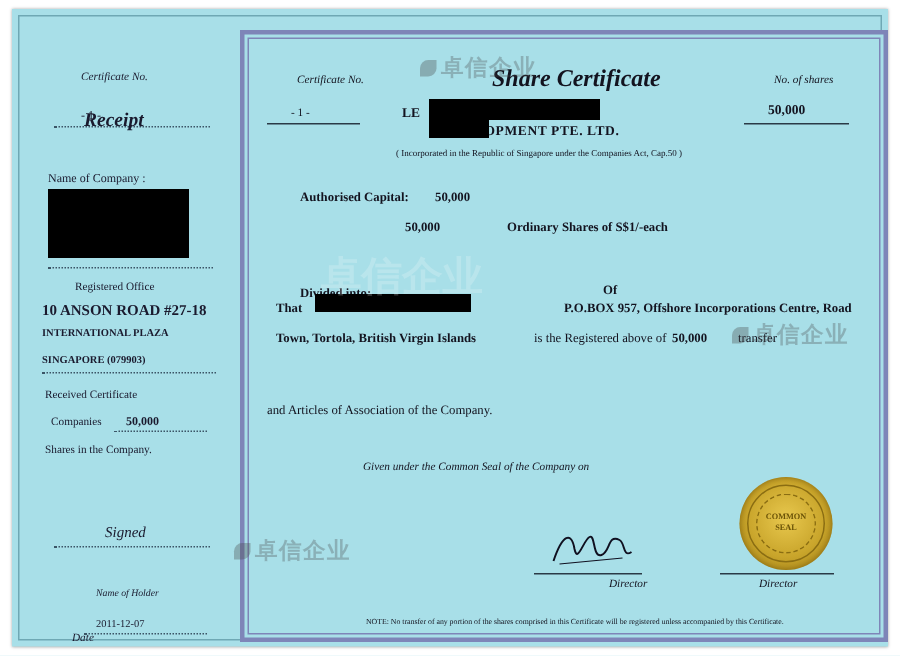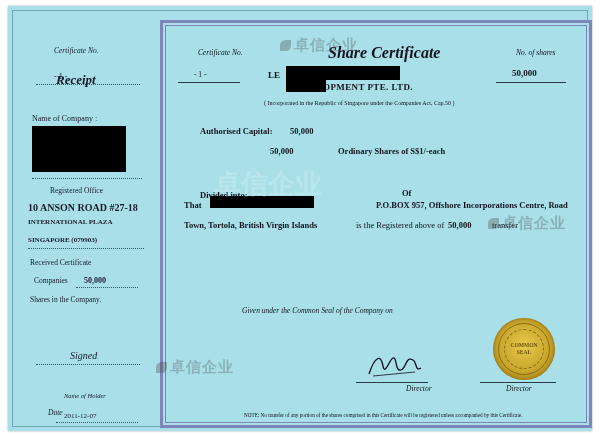--- a/index.html
+++ b/index.html
@@ -232,21 +232,21 @@
       <span class="line" style="left:4px; top:238px; font-size:7.5px;">Received Certificate</span>
       <span class="line" style="left:8px; top:256px; font-size:7.5px;">Companies</span>
       <span class="line bold" style="left:58px; top:256px; font-size:8px;">50,000</span>
       <div class="dotline" style="left:50px; top:267px; width:62px;"></div>
       <span class="line" style="left:4px; top:275px; font-size:7.5px;">Shares in the Company.</span>
 
       <span class="line ital" style="left:28px; top:330px; font-size:10px;">Signed</span>
       <div class="dotline" style="left:10px; top:344px; width:104px;"></div>
       <span class="line ital" style="left:22px; top:372px; font-size:6.5px;">Name of Holder</span>
 
-      <span class="line ital" style="left:6px; top:388px; font-size:7.5px;">Date</span>
+      <span class="line ital" style="left:6px; top:400px; font-size:7.5px;">Date</span>
       <span class="line" style="left:38px; top:392px; font-size:7px;">2011-12-07</span>
       <div class="dotline" style="left:30px; top:402px; width:82px;"></div>
     </div>
 
     <div class="cert">
       <div class="cert-frame"></div>
       <div class="cert-frame2"></div>
 
       <span class="t small ital" style="left:22px; top:28px;">Certificate No.</span>
       <span class="t small" style="left:34px; top:50px;">- 1 -</span>
@@ -276,20 +276,21 @@
       <span class="t body bold" style="left:24px; top:180px;">That</span>
       <div class="redact" style="left:50px; top:176px; width:104px; height:12px;"></div>
       <span class="t body bold" style="left:196px; top:168px;margin-left:46px;">Of</span>
       <span class="t body bold" style="left:216px; top:180px;">P.O.BOX 957, Offshore Incorporations Centre, Road</span>
 
       <span class="t body bold" style="left:24px; top:200px;">Town, Tortola, British Virgin Islands</span>
       <span class="t body" style="left:196px; top:200px;">is the Registered above of</span>
       <span class="t body bold" style="left:288px; top:200px;">50,000</span>
       <span class="t body" style="left:332px; top:200px;">transfer</span>
 
+      <span class="t body" style="left:18px; top:248px;">and Articles of Association of the Company.</span>
 
       <span class="t small ital" style="left:22px; top:286px; font-size:7.5px;margin-left:44px;">Given under the Common Seal of the Company on</span>
 
       <svg class="sig" viewBox="0 0 60 30">
         <path d="M4 24 C10 6, 16 4, 18 16 C20 26, 24 10, 28 8 C32 6, 30 22, 36 20 C42 18, 40 6, 48 10 C52 12, 50 22, 56 18" fill="none" stroke="#101020" stroke-width="1.3"></path>
         <path d="M8 26 L50 22" fill="none" stroke="#101020" stroke-width="0.8"></path>
       </svg>
 
       <div class="underline-sm" style="left:196px; top:362px; width:72px;"></div>
       <span class="t small ital" style="left:230px; top:364px;">Director</span>

